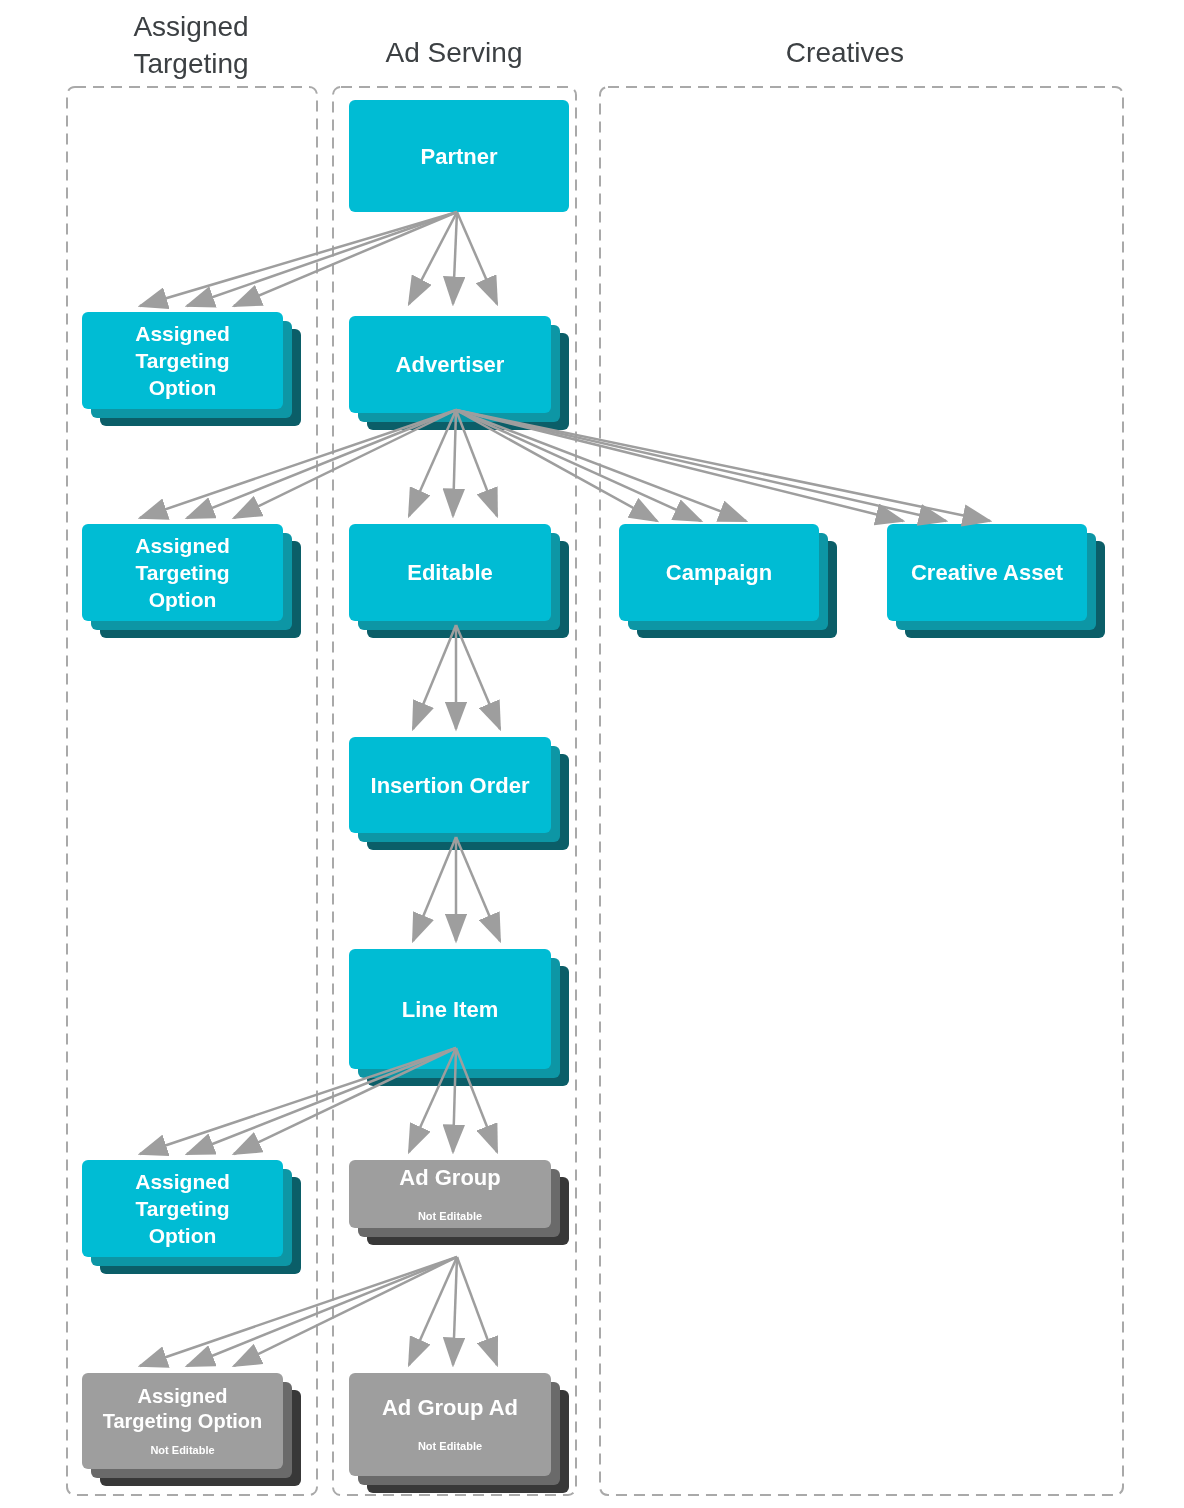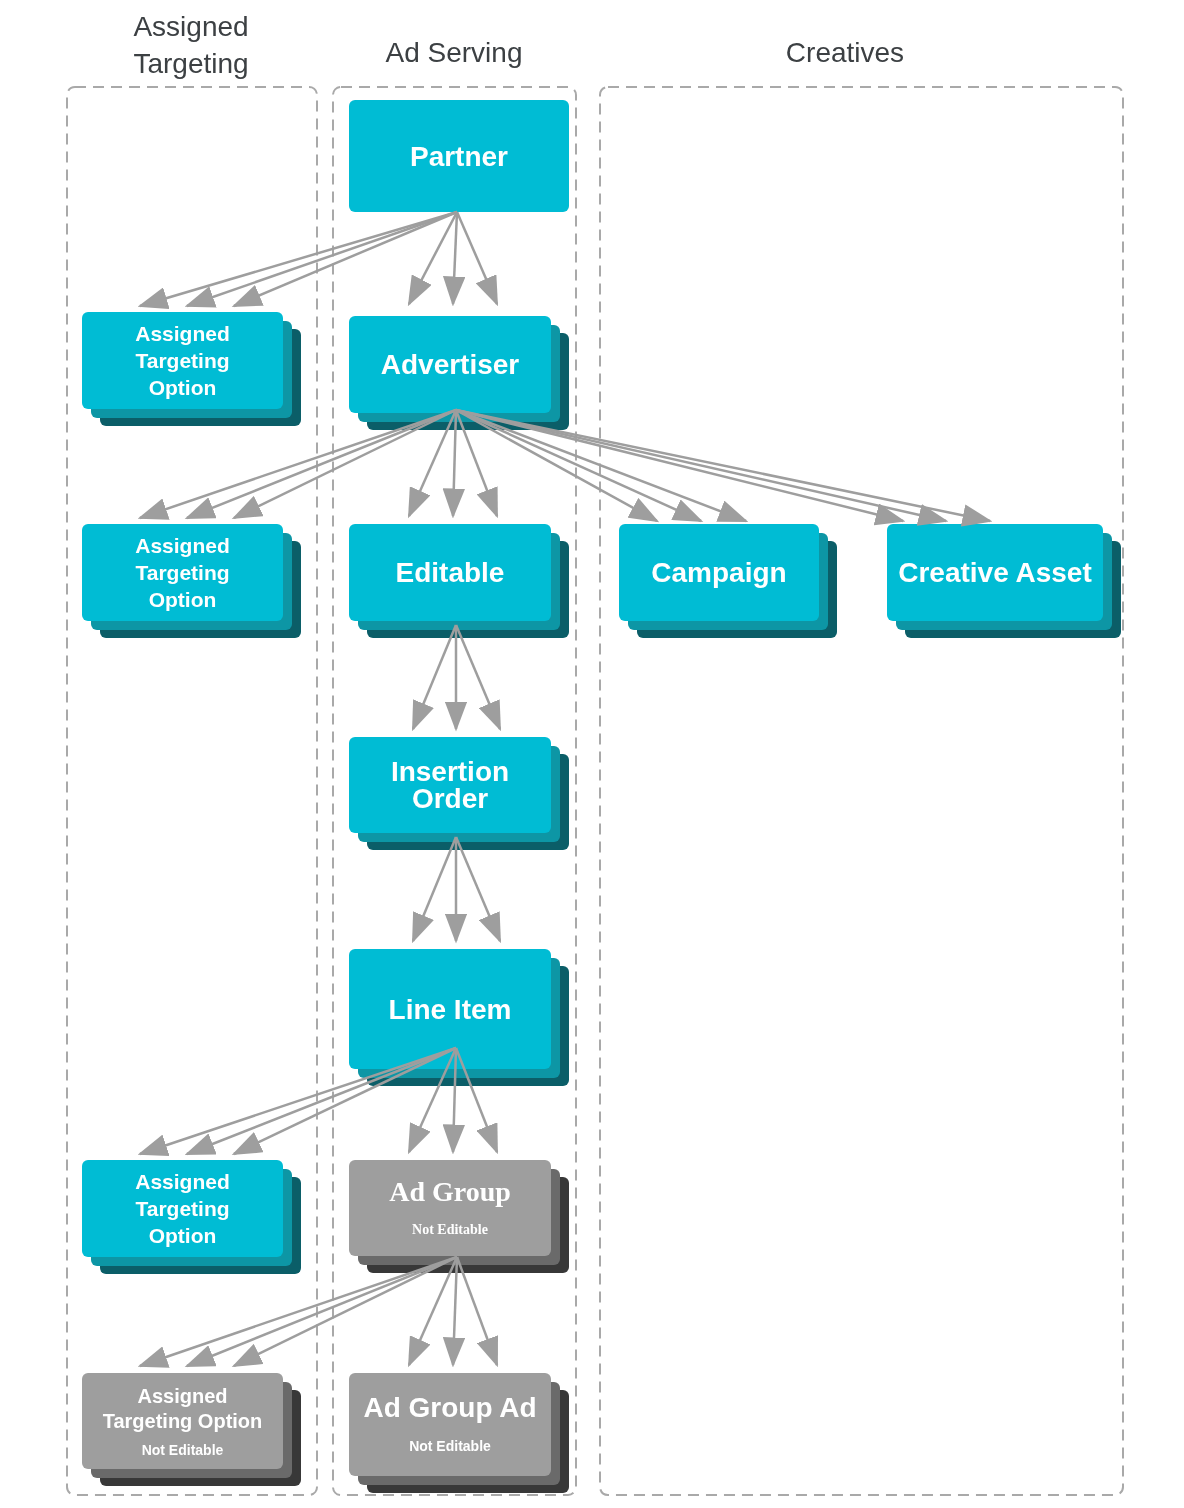--- a/index.html
+++ b/index.html
@@ -58,30 +58,30 @@
   .cyan .mid   { background: #0d96a5; }
   .cyan .back  { background: #0b5e68; }
 
   .gray .front { background: #9e9e9e; }
   .gray .mid   { background: #6a6a6a; }
   .gray .back  { background: #383838; }
 
   .label {
     color: #ffffff;
     font-weight: bold;
-    font-size: 28px;
+    font-size: 22px;
     line-height: 27px;
     white-space: pre-line;
   }
   .label.small { font-size: 21px; }
   .label.smaller { font-size: 20px; line-height: 25px; }
   .sublabel {
     color: #ffffff;
     font-weight: bold;
-    font-size: 14px;
+    font-size: 11px;
     line-height: 18px;
   }
   .gap14 .front { gap: 16px; }
   .gap6 .front  { gap: 7px; }
 </style>
 </head>
 <body>
 
 <div class="canvas">
 
@@ -132,21 +132,21 @@
   </div>
 
   <div class="node cyan" style="left:619px; top:524px; width:200px; height:97px;">
     <div class="layer back"></div>
     <div class="layer mid"></div>
     <div class="layer front">
       <div class="label">Campaign</div>
     </div>
   </div>
 
-  <div class="node cyan" style="left:887px; top:524px; width:216px; height:97px;">
+  <div class="node cyan" style="left:887px; top:524px; width:200px; height:97px;">
     <div class="layer back"></div>
     <div class="layer mid"></div>
     <div class="layer front">
       <div class="label">Creative Asset</div>
     </div>
   </div>
 
   <div class="node cyan" style="left:349px; top:737px; width:202px; height:96px;">
     <div class="layer back"></div>
     <div class="layer mid"></div>
@@ -166,21 +166,21 @@
   <div class="node cyan" style="left:82px; top:1160px; width:201px; height:97px;">
     <div class="layer back"></div>
     <div class="layer mid"></div>
     <div class="layer front">
       <div class="label small">Assigned
 Targeting
 Option</div>
     </div>
   </div>
 
-  <div class="node gray gap14" style="left:349px; top:1160px; width:202px; height:96px;font-family:Liberation Serif, serif;">
+  <div class="node gray gap14" style="left:349px; top:1160px; width:202px; height:68px;">
     <div class="layer back"></div>
     <div class="layer mid"></div>
     <div class="layer front">
       <div class="label">Ad Group</div>
       <div class="sublabel">Not Editable</div>
     </div>
   </div>
 
   <div class="node gray gap6" style="left:82px; top:1373px; width:201px; height:96px;">
     <div class="layer back"></div>

